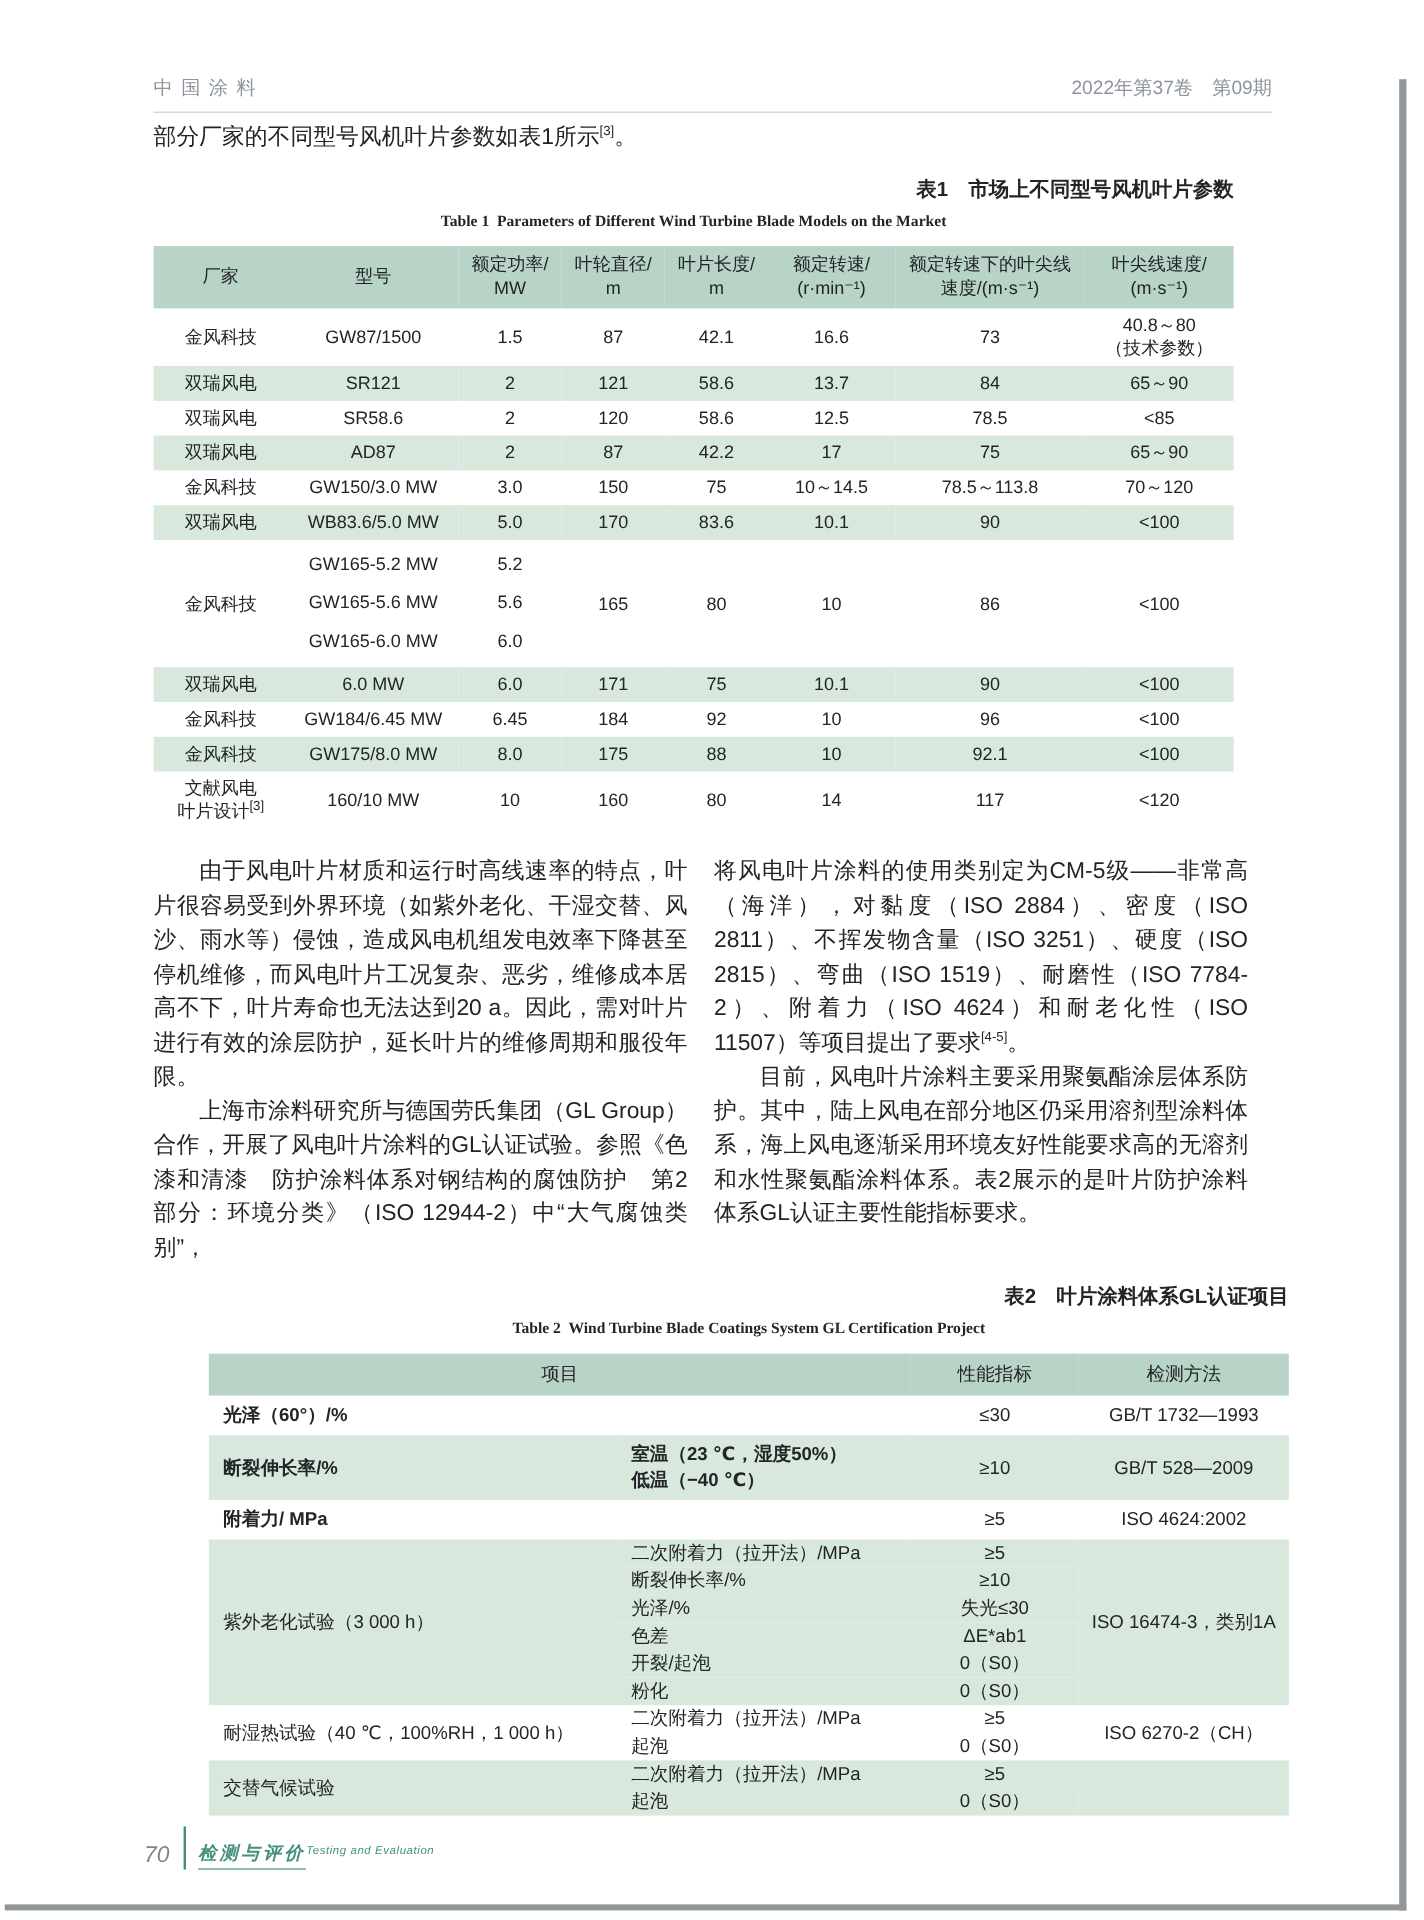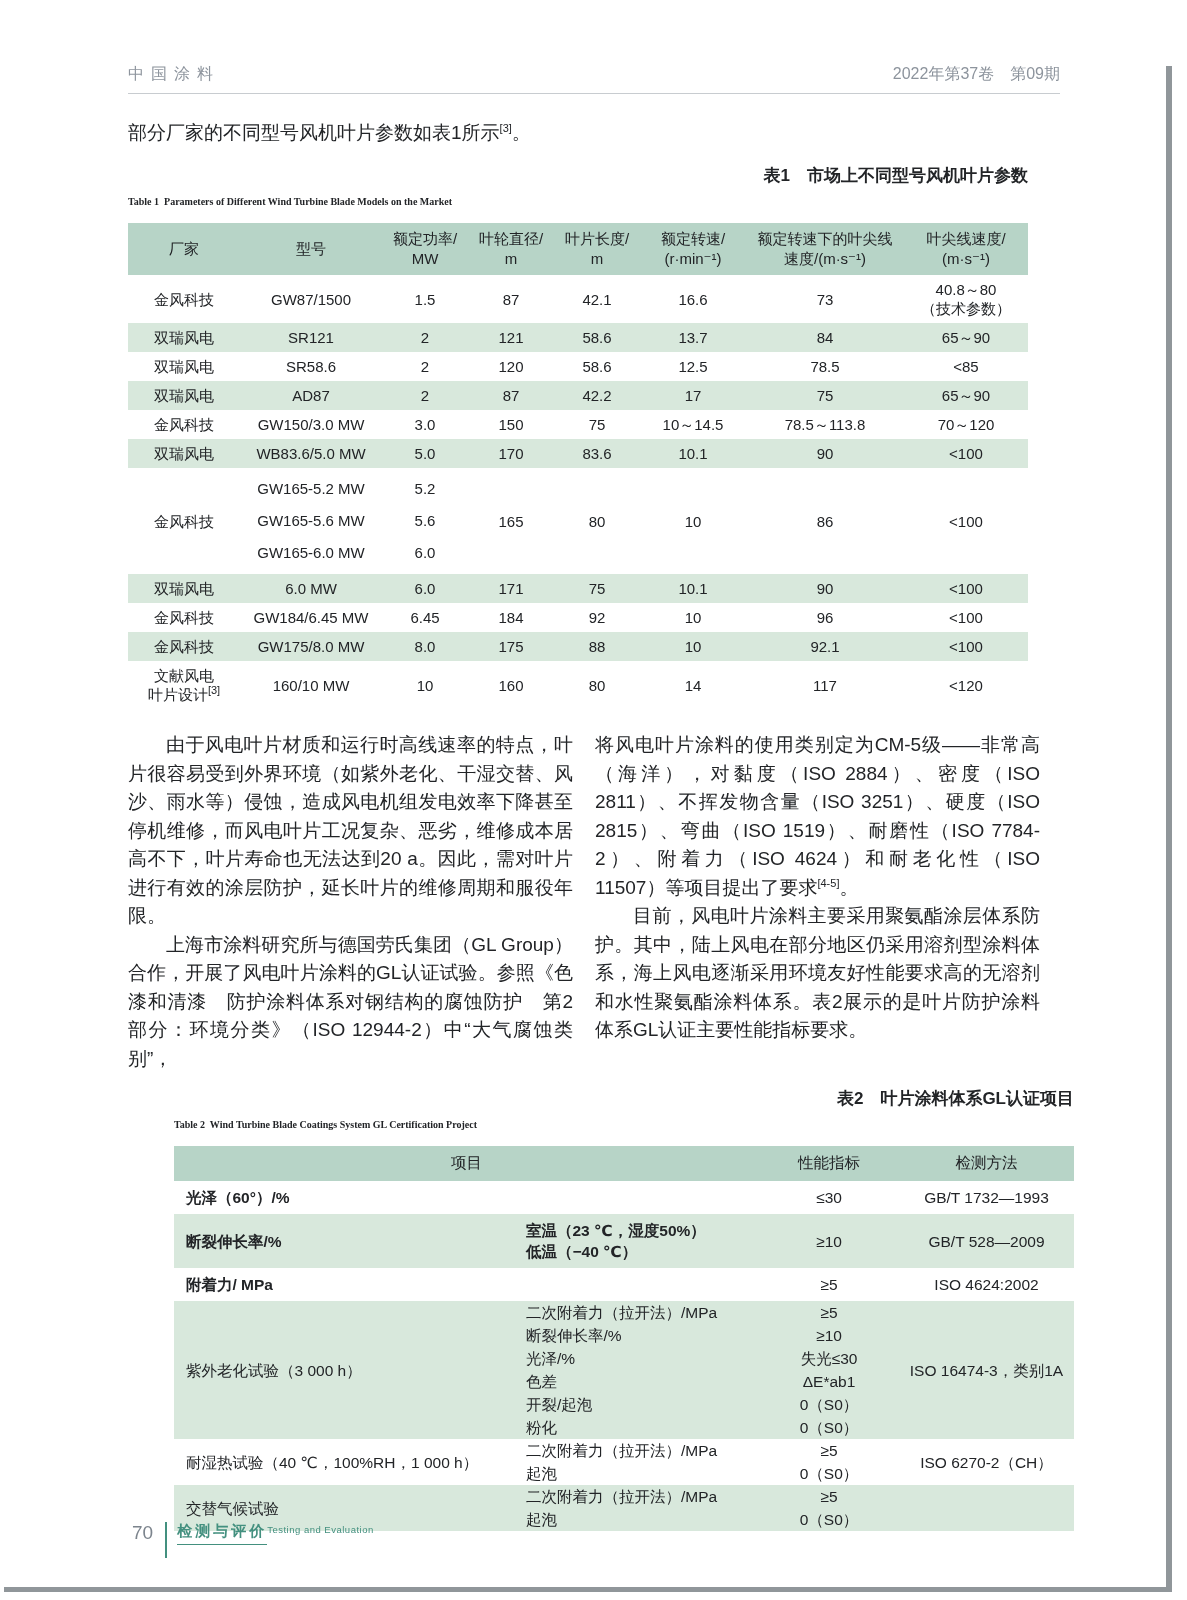--- a/index.html
+++ b/index.html
@@ -12,28 +12,28 @@
     color: var(--body-text, #222427);
   }
   .scan-right { position: absolute; top: 66px; right: 15px; bottom: 8px; width: 6px; background: #90969a; }
   .scan-bottom { position: absolute; left: 4px; right: 15px; bottom: 8px; height: 5px; background: #90969a; }
 
   .page-header { display: flex; justify-content: space-between; align-items: baseline;
     color: var(--header-text, #8d949d); font-size: 16px; line-height: 20px; }
   .journal { letter-spacing: 7px; }
   .header-rule { height: 1px; background: #c8ccd0; margin-top: 9px; }
 
-  .intro { font-size: 19px; line-height: 30px; margin-top: 24px; }
+  .intro { font-size: 19px; line-height: 30px; margin-top: 6px; }
   sup { font-size: 11px; vertical-align: super; line-height: 0; }
 
   .table-block { width: 900px; }
   .tb1 { margin-top: 16px; }
   .tb2 { margin-top: 14px; margin-left: 46px; }
   .caption-cn { text-align: right; font-weight: bold; font-size: 17px; line-height: 24px; white-space: pre-wrap; }
-  .caption-en { font-weight: bold; font-size: 10px; line-height: 22px; margin-top: 3px;
+  .caption-en { text-align: center; font-weight: bold; font-size: 13px; line-height: 22px; margin-top: 3px;
     font-family: "Liberation Serif", "DejaVu Serif", serif; white-space: pre-wrap; }
 
   table { border-collapse: collapse; width: 900px; margin-top: 10px; }
   th { background: var(--table-header-bg, #b7d4c7); font-weight: normal; }
   tr.shade td { background: var(--table-row-shade, #d8e8dc); }
 
   .t1 th { font-size: 15px; line-height: 20px; padding: 6px 3px; text-align: center; vertical-align: middle; white-space: pre-line; }
   .t1 td { font-size: 15px; line-height: 19px; padding: 5px 3px; text-align: center; vertical-align: middle; white-space: pre-line; }
   .stack-line { line-height: 32px; }
 
@@ -43,21 +43,21 @@
 
   .t2 th { font-size: 15.5px; padding: 7px 4px; text-align: center; }
   .t2 td { font-size: 15.5px; line-height: 21px; padding: 1px 6px; vertical-align: middle; }
   .t2 .item-cell { text-align: left; padding-left: 12px; }
   .t2 .cond-cell { text-align: left; padding-left: 12px; white-space: pre-line; }
   .t2 .val-cell { text-align: center; }
   .t2 .method-cell { text-align: center; }
   .t2 .single td { padding: 6px 6px; }
   .t2 .single .item-cell, .t2 .single .cond-cell { padding-left: 12px; font-weight: bold; }
 
-  .page-footer { position: absolute; left: 132px; bottom: 42px; display: flex; align-items: flex-start; }
+  .page-footer { position: absolute; left: 120px; bottom: 42px; display: flex; align-items: flex-end; font-style: italic; }
   .pn { font-size: 19px; color: #7c848d; margin-right: 12px; }
   .fdiv { width: 2px; height: 36px; background: var(--footer-accent, #43907f); margin-right: 10px; }
   .fblock { display: flex; flex-direction: row; }
   .fcn { color: var(--footer-accent, #43907f); font-weight: bold; font-size: 15px; letter-spacing: 3px;
     border-bottom: 1px solid var(--footer-accent, #43907f); padding-bottom: 3px; }
   .fen { color: var(--footer-accent, #43907f); font-size: 9.5px; margin-top: 2px; letter-spacing: 0.5px; }
 </style>
 </head>
 <body>
 

